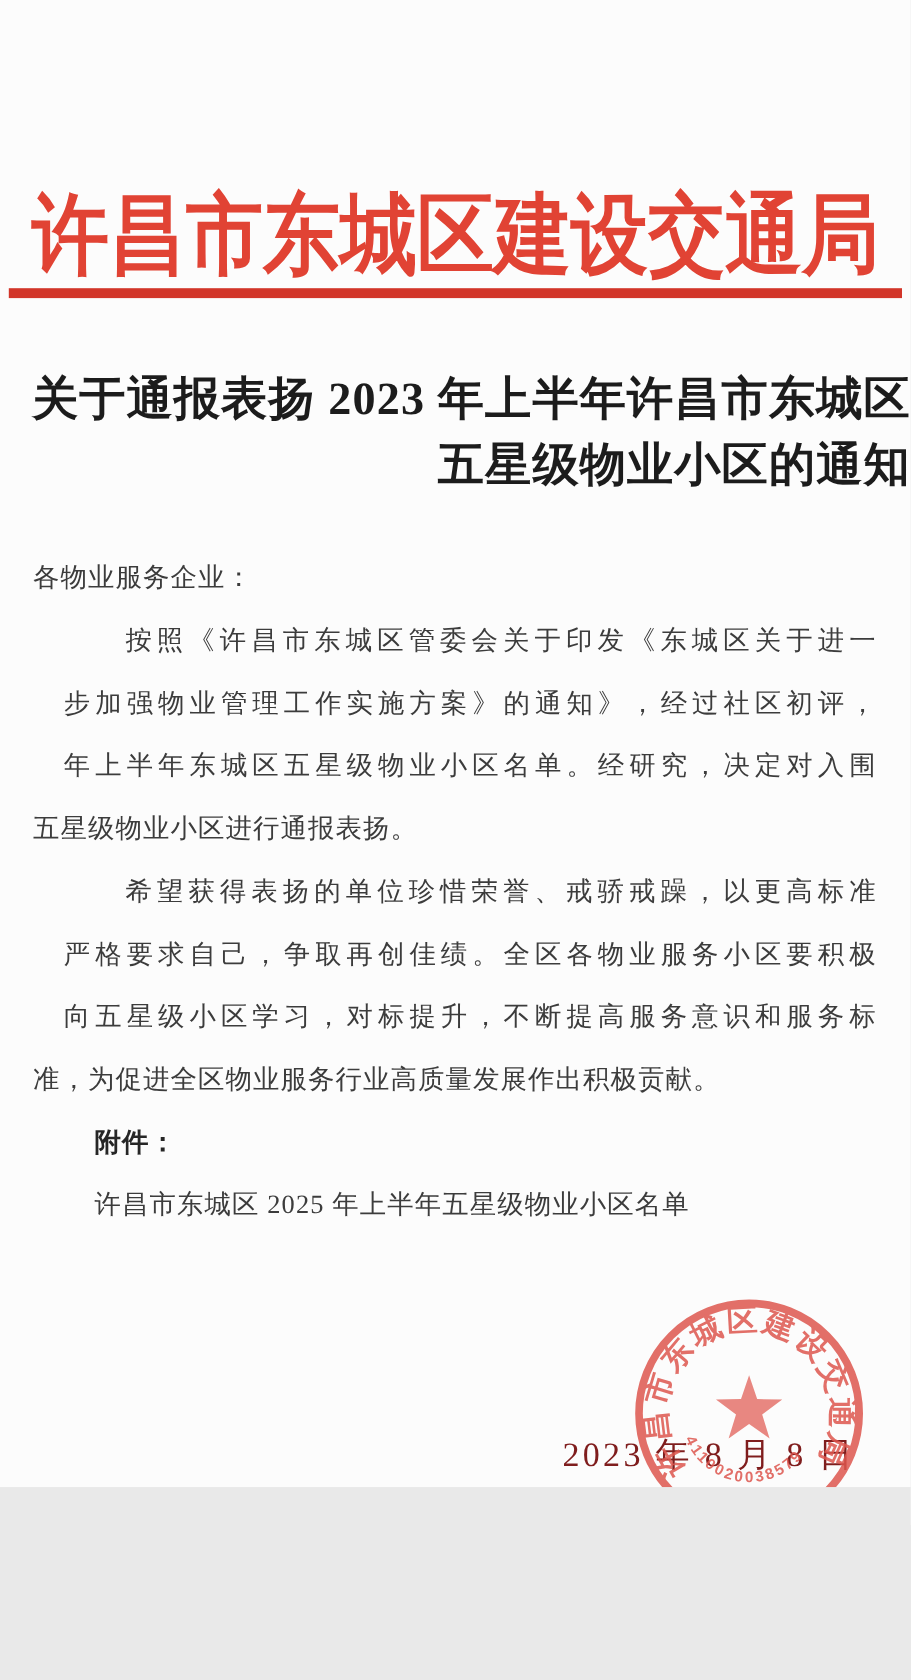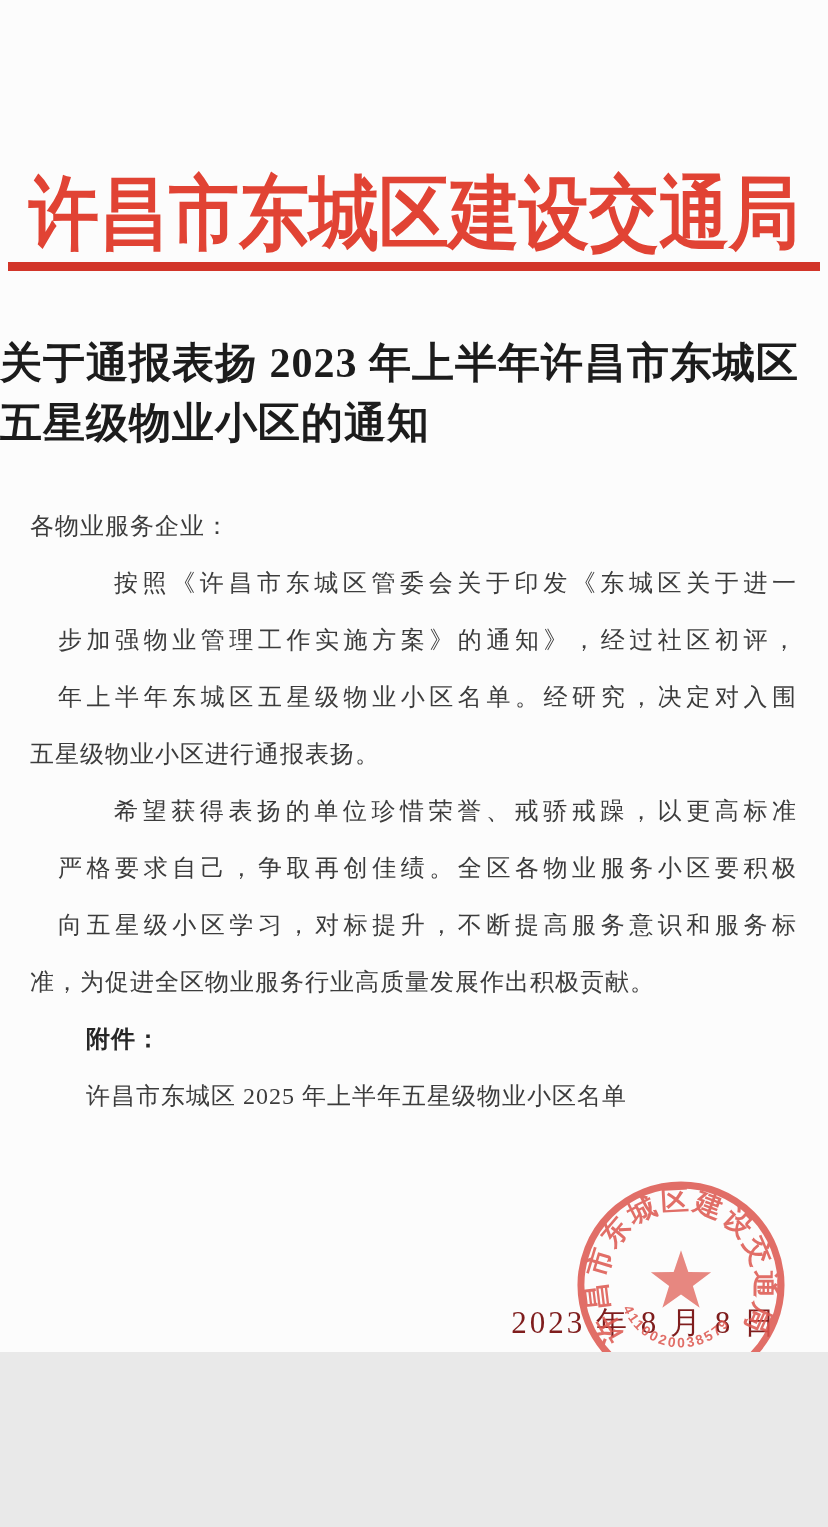--- a/index.html
+++ b/index.html
@@ -32,21 +32,21 @@
     left: 8px;
     width: 812px;
     height: 9px;
     background: var(--divider-red, #d23529);
   }
   .doc-title {
     position: absolute;
     top: 333px;
     left: 0;
     width: 100%;
-    text-align: left;
+    text-align: right;
     font-size: 42px;
     font-weight: bold;
     color: var(--title-ink, #1c1c1c);
     line-height: 60px;
     letter-spacing: 1px;
   }
   .body-block {
     position: absolute;
     top: 498px;
     left: 30px;

